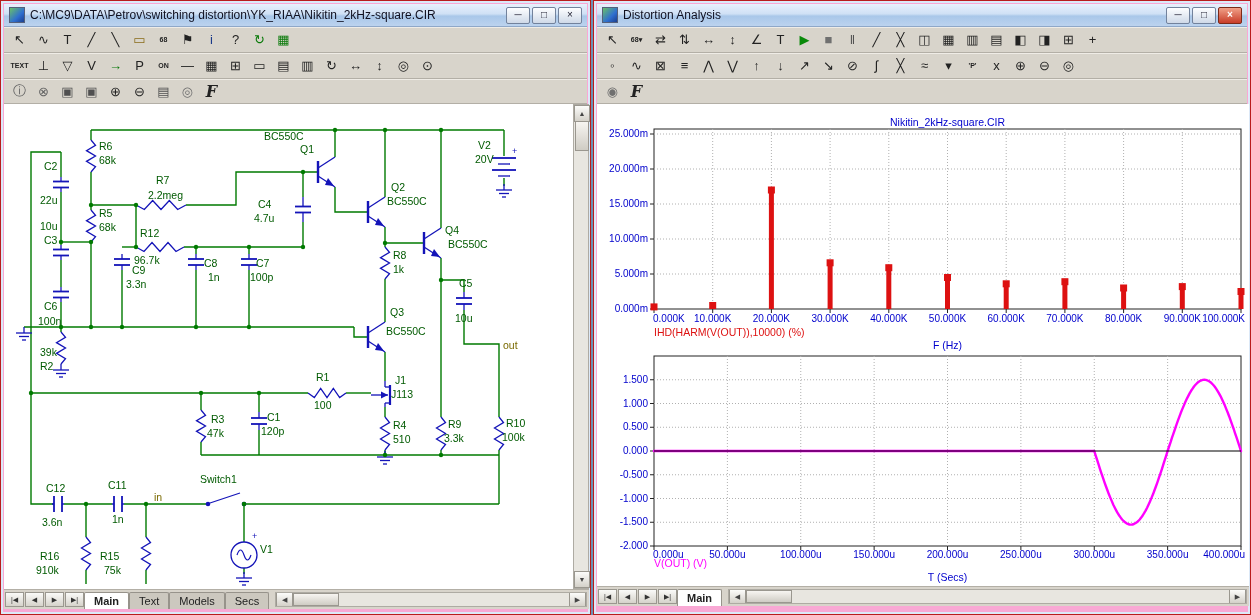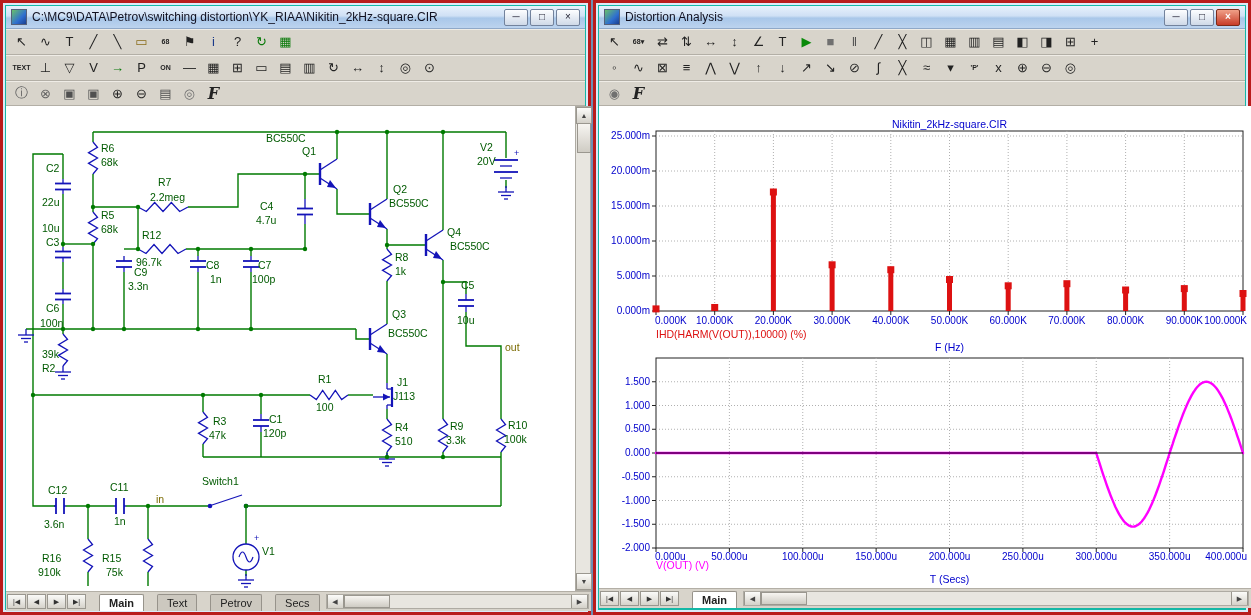--- a/index.html
+++ b/index.html
@@ -1,18 +1,18 @@
 <!DOCTYPE html>
 <html><head>
 <meta charset="utf-8">
 <style>
   html,body{margin:0;padding:0;}
   body{width:1251px;height:615px;position:relative;overflow:hidden;background:#6d8fb4;
        font-family:"Liberation Sans",sans-serif;font-size:12px;color:#111;}
-  .win{position:absolute;box-sizing:border-box;background:#14b8a6;border:3px solid #b91c1c;
+  .win{position:absolute;box-sizing:border-box;background:#f9a8d4;border:1px solid #b91c1c;
        box-shadow:inset 0 0 0 2px #dce9f8;padding-left:16px;}
   .titlebar{position:absolute;left:3px;right:3px;top:3px;height:23px;display:flex;align-items:center;gap:5px;
        padding:0 5px;box-sizing:border-box;border-bottom:1px solid #8fa8c8;
        background:linear-gradient(180deg,#e8f1fc 0%,#cfe0f5 45%,#a9c7e9 55%,#bcd3ee 100%);}
   .ticon{width:14px;height:14px;flex:0 0 14px;border:1px solid #55607a;
        background:linear-gradient(135deg,#69c06a 0%,#2f6fd0 60%,#1b3f8f 100%);}
   .caption{flex:1;white-space:nowrap;overflow:hidden;font-size:12px;color:#101020;}
   .winbtns{display:flex;gap:2px;flex:0 0 auto;}
   .wbtn{width:22px;height:15px;border:1px solid #72829c;border-radius:2px;text-align:center;
        font-size:10px;line-height:13px;color:#223;background:linear-gradient(#fdfeff,#cfd9e8);}
@@ -27,21 +27,21 @@
   .panel{position:absolute;background:#ffffff;overflow:hidden;}
   .vscroll{position:absolute;background:#e8e6e0;border:1px solid #aeaba3;box-sizing:border-box;}
   .sb-btn{position:absolute;left:0;width:14px;height:15px;display:flex;align-items:center;justify-content:center;
        font-size:7px;color:#444;background:linear-gradient(#fcfcfa,#d4d1c9);border:1px solid #9a978f;}
   .sb-thumb{position:absolute;left:1px;width:12px;background:linear-gradient(#f7f5f1,#cfccc4);border:1px solid #9a978f;}
   .tabrow{position:absolute;height:20px;background:#d8d4cb;display:flex;align-items:stretch;
        font-size:11px;box-sizing:border-box;border-top:1px solid #b3afa6;}
   .navbtn{width:17px;margin:2px 0 2px 1px;display:flex;align-items:center;justify-content:center;font-size:7px;
        background:linear-gradient(#fafaf8,#d6d3cb);border:1px solid #9a978f;color:#333;}
   .tab{margin-top:2px;padding:0 9px;display:flex;align-items:center;background:#ccc8bf;color:#222;
-       border:1px solid #97938b;border-bottom:none;border-radius:2px 2px 0 0;margin-left:13px;}
+       border:1px solid #97938b;border-bottom:none;border-radius:2px 2px 0 0;}
   .tab.active{background:#ffffff;font-weight:bold;}
   .hscroll{flex:1;display:flex;margin:2px 2px 2px 6px;background:#e8e6e0;border:1px solid #aeaba3;align-items:stretch;}
   .hs-btn{width:15px;display:flex;align-items:center;justify-content:center;font-size:7px;color:#444;
        background:linear-gradient(#fcfcfa,#d4d1c9);border-right:1px solid #9a978f;border-left:1px solid #9a978f;}
   .hs-thumb{width:44px;background:linear-gradient(#f7f5f1,#cfccc4);border:1px solid #9a978f;}
   .hs-track{flex:1;}
   svg text{font-family:"Liberation Sans",sans-serif;}
 </style>
 </head>
 <body>
@@ -445,21 +445,21 @@
     <span class="sb-thumb" style="top:16px;height:28px"></span>
     <span class="sb-btn" style="bottom:0">▼</span>
   </div>
   <div class="tabrow" id="ltabs" style="left:3px;top:588px;width:585px">
       <span class="navbtn">|◀</span>
       <span class="navbtn">◀</span>
       <span class="navbtn">▶</span>
       <span class="navbtn">▶|</span>
       <span class="tab active">Main</span>
       <span class="tab">Text</span>
-      <span class="tab">Petrov</span>
+      <span class="tab">Models</span>
       <span class="tab">Secs</span>
       <span class="hscroll">
         <span class="hs-btn">◀</span>
         <span class="hs-thumb"></span>
         <span class="hs-track"></span>
         <span class="hs-btn">▶</span>
       </span>
     </div>
 </div>
 

